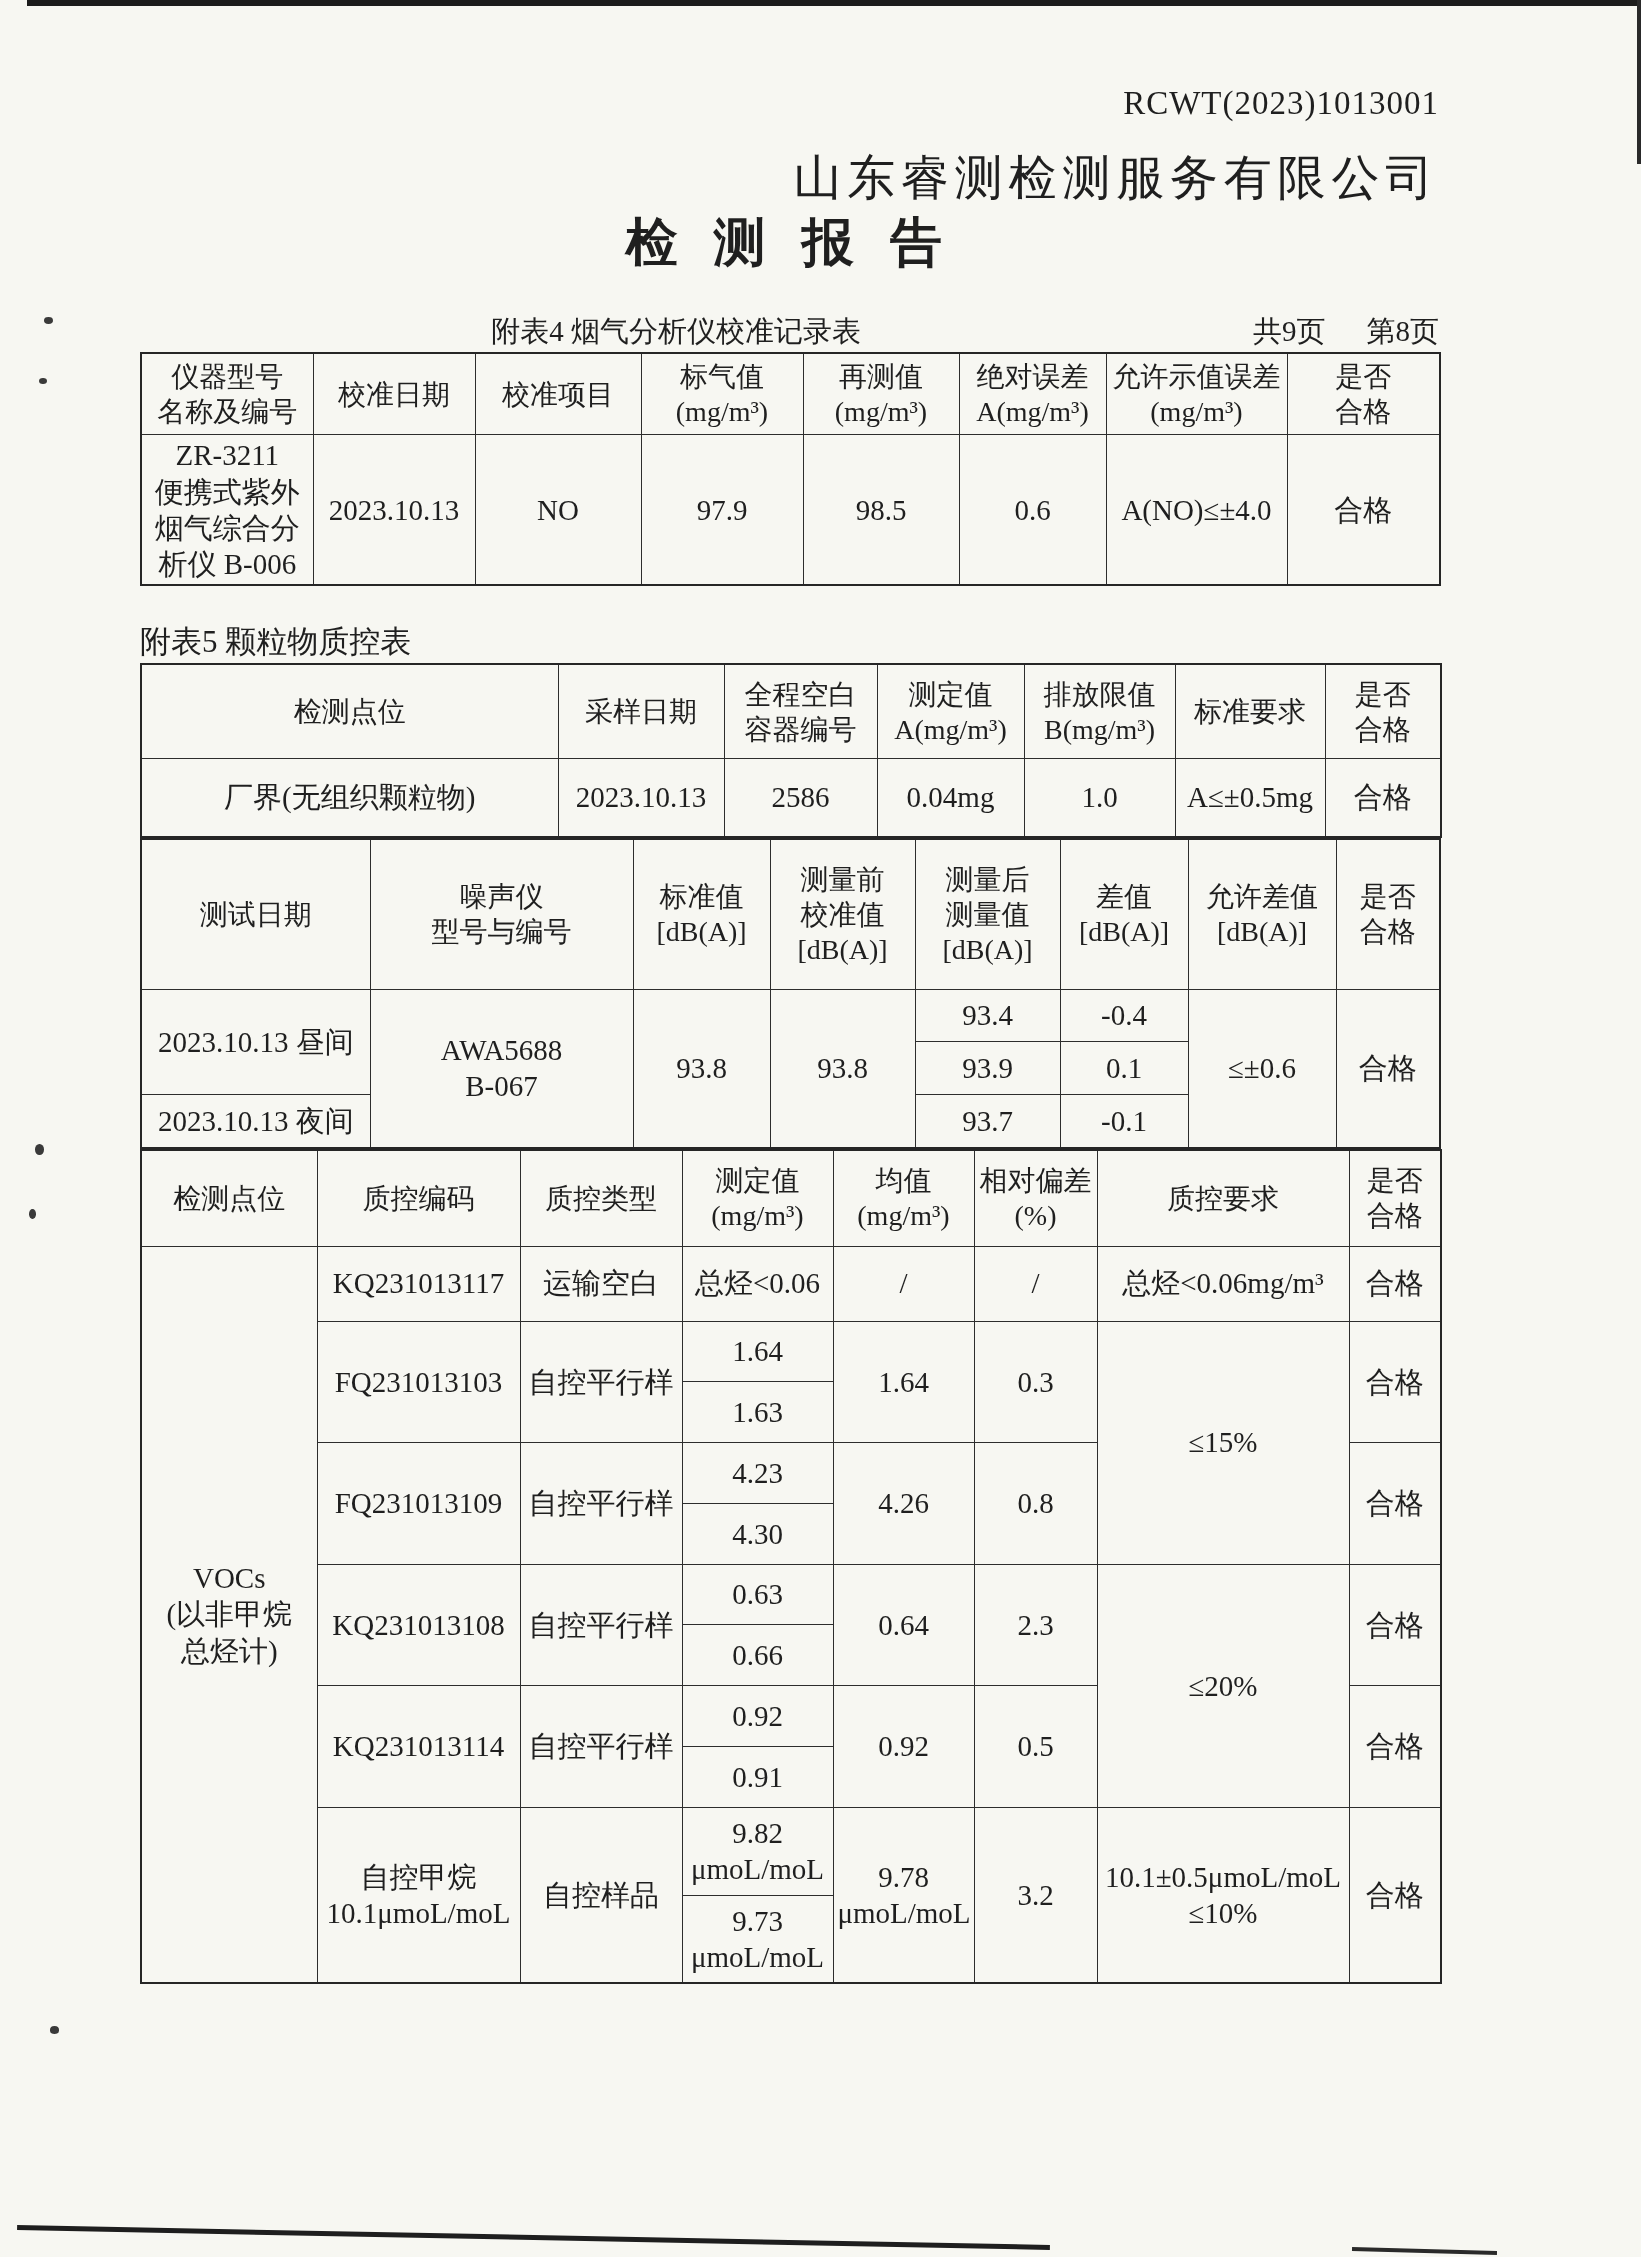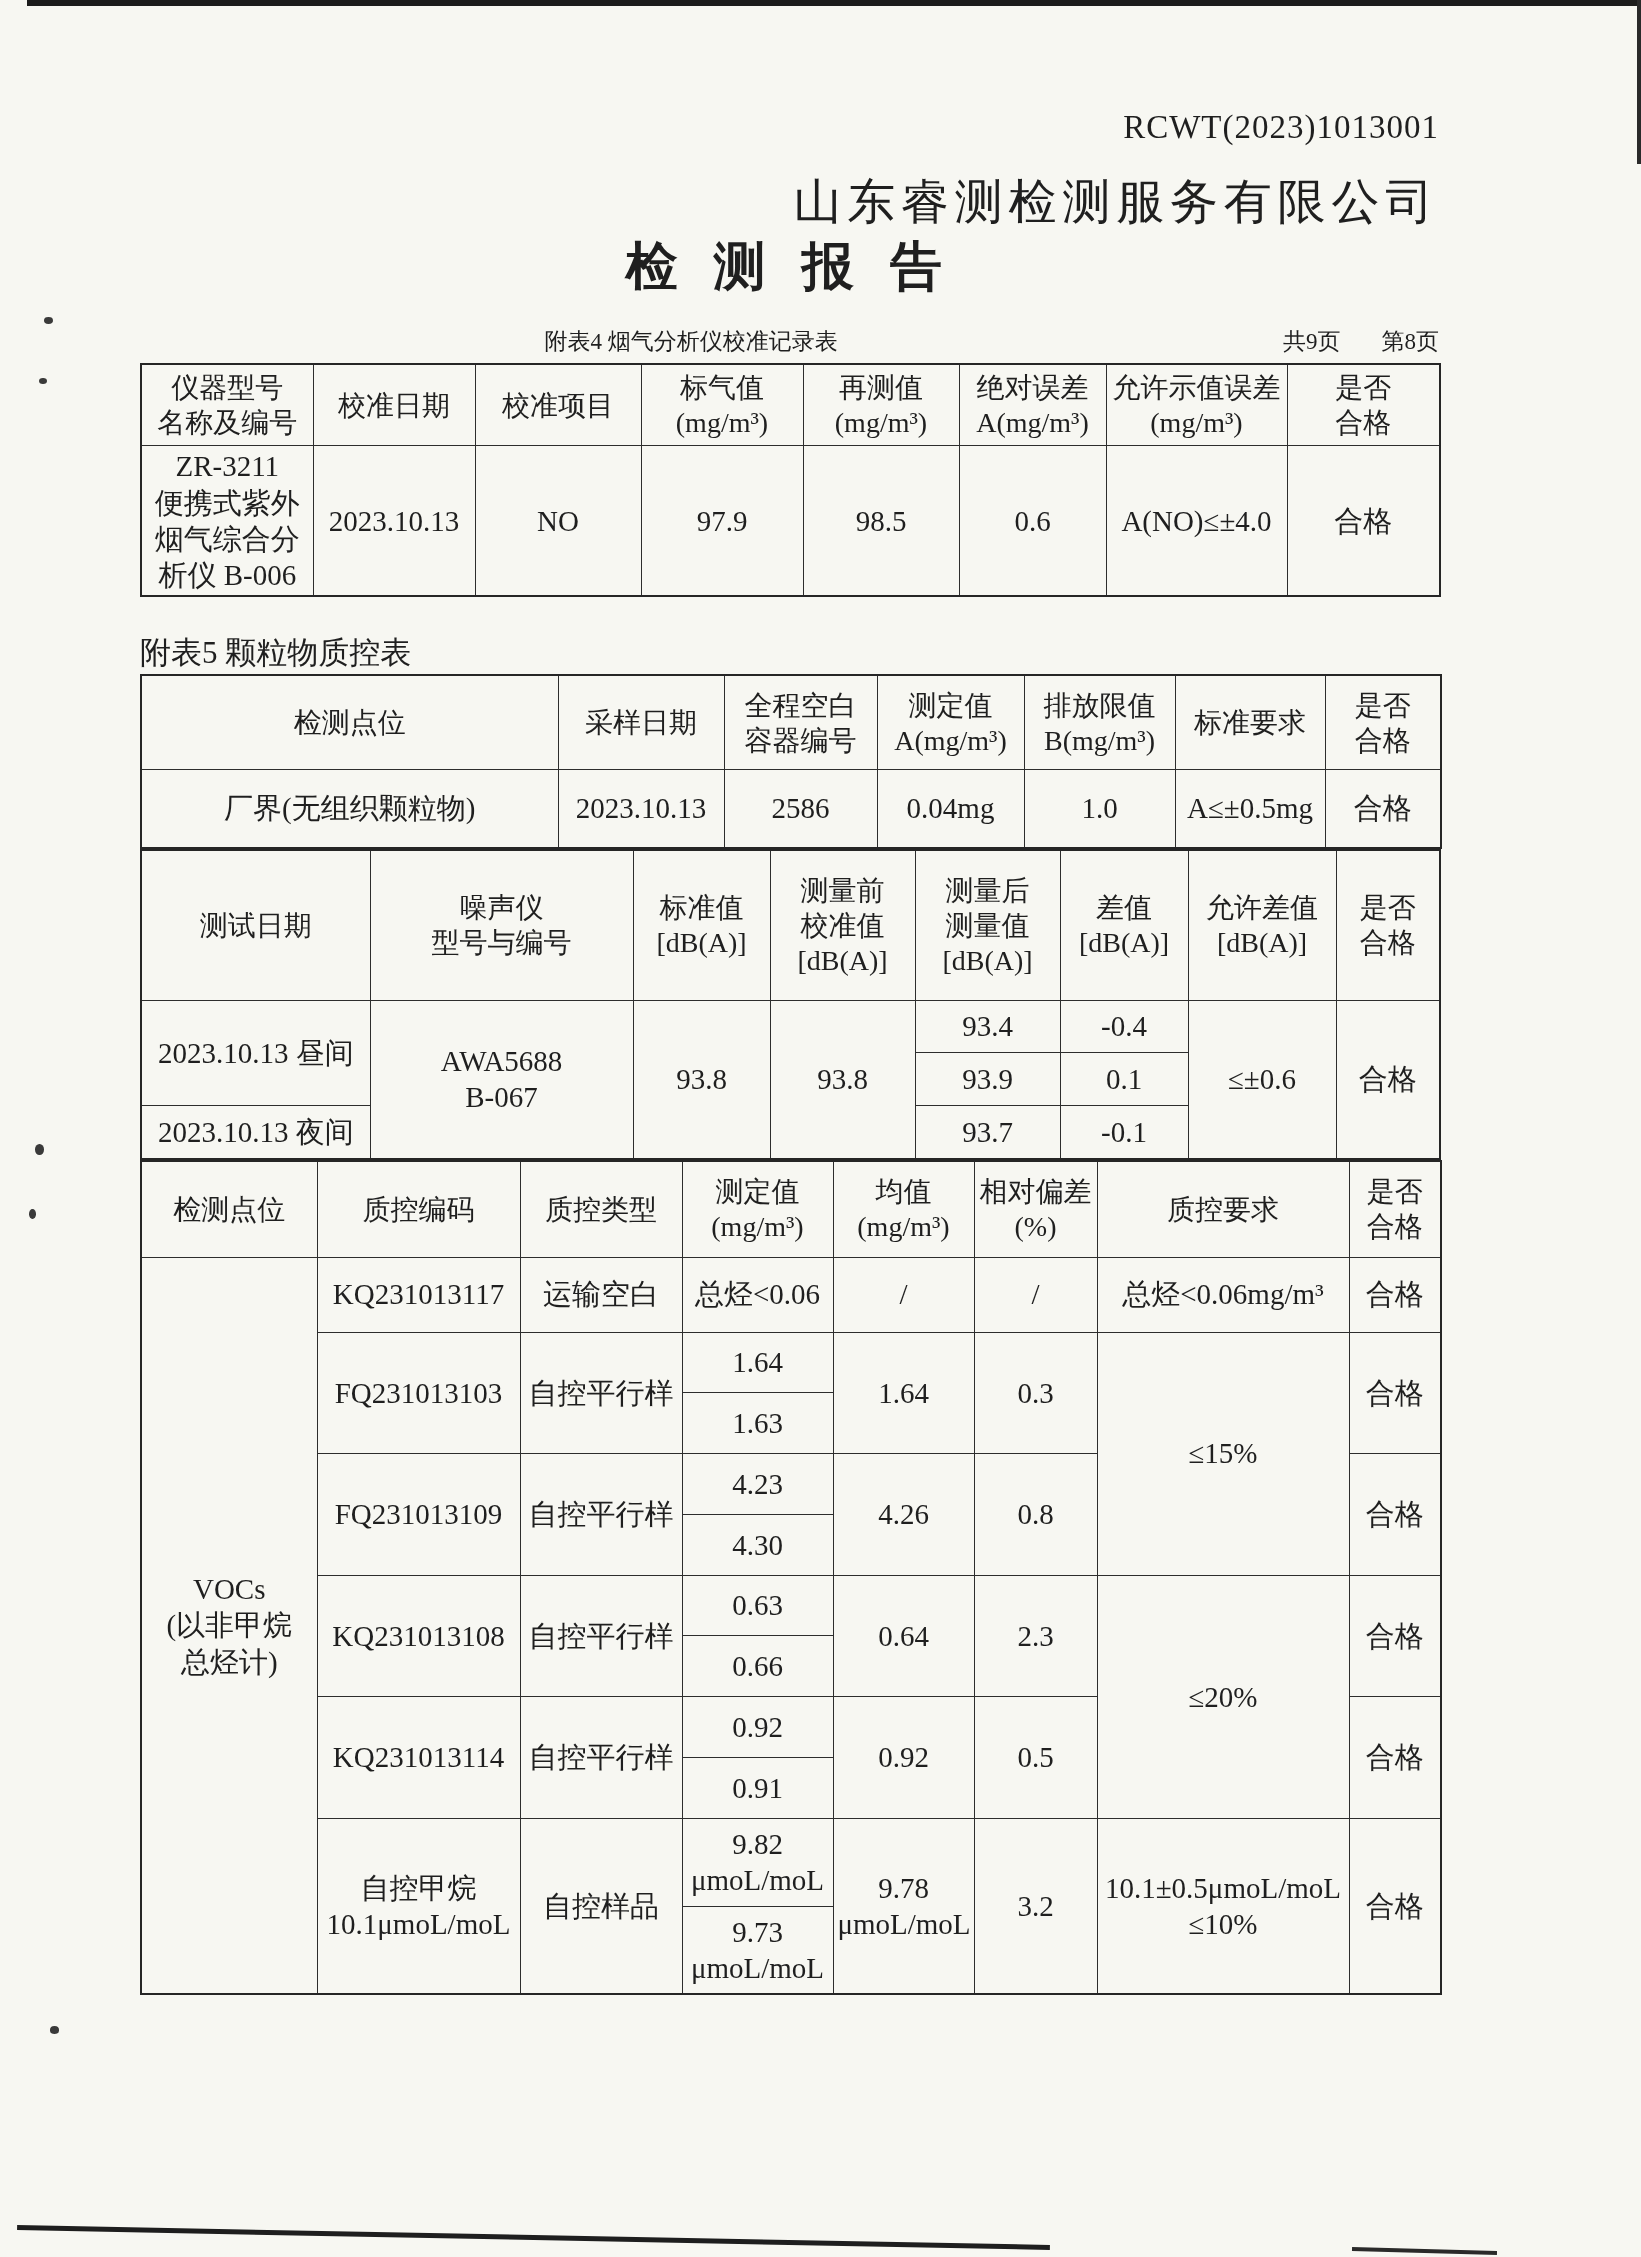--- a/index.html
+++ b/index.html
@@ -9,21 +9,21 @@
     margin:0 auto;
     background:#f7f7f2;
     overflow:hidden;
     font-family:"Liberation Serif","DejaVu Serif",serif;
     color:#1f1f1f;
   }
   .content{
     position:relative;
     margin-left:140px;
     width:1299px;
-    padding-top:108px;
+    padding-top:84px;
   }
   .report-no{
     text-align:right;
     font-size:33px;
     line-height:39px;
     letter-spacing:1px;
   }
   .company{
     margin-top:33px;
     text-align:right;
@@ -35,23 +35,23 @@
     margin-top:7.7px;
     text-align:center;
     font-size:52px;
     line-height:70px;
     font-weight:bold;
     letter-spacing:11.6px;
   }
   .caption-row{
     display:flex;
     align-items:baseline;
-    margin-top:19px;
+    margin-top:32px;
     line-height:42px;
-    font-size:23px;
+    font-size:29px;
   }
   .caption-row .sp{flex:1;}
   .caption-row .pages span{margin-left:41px;}
   .tbl-caption{
     font-size:31px;
     line-height:42px;
   }
   .mt36{margin-top:35px;}
   .mt38{margin-top:37px;}
   .mt22{margin-top:21px;}

